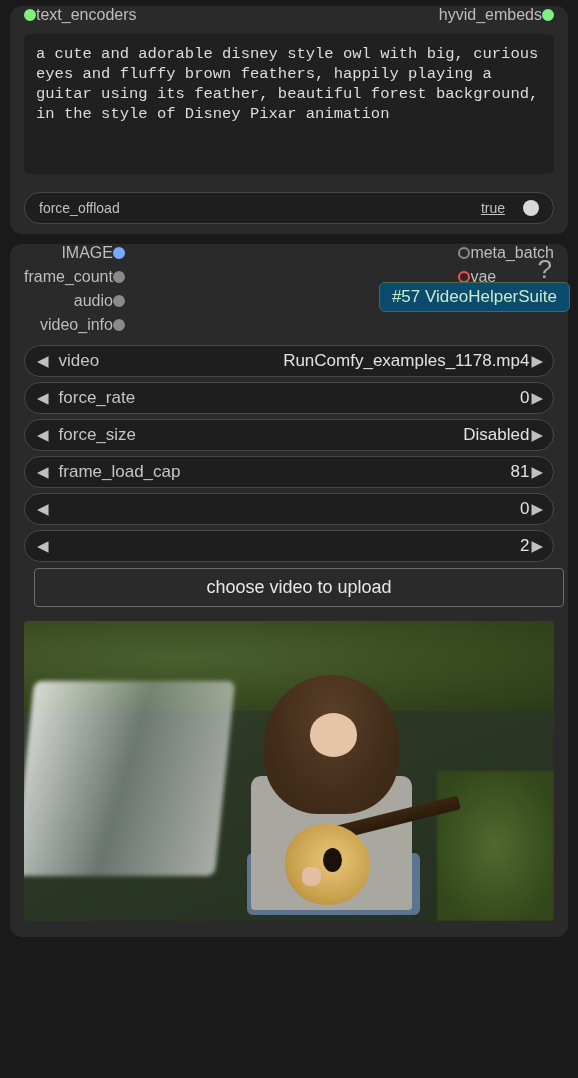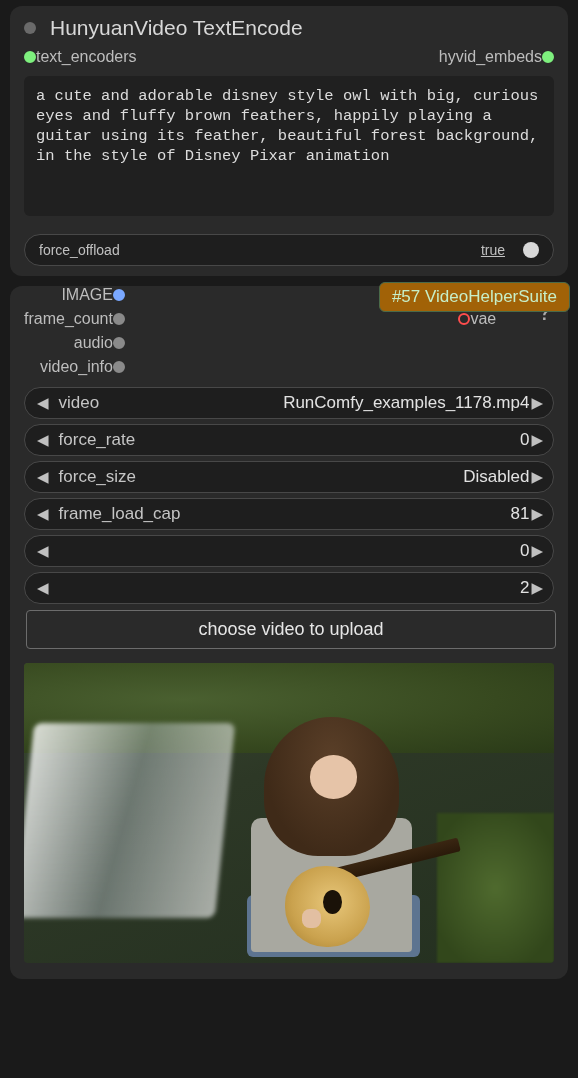--- a/index.html
+++ b/index.html
@@ -85,21 +85,21 @@
     }
     .pill .indicator {
       width: 16px; height: 16px; border-radius: 50%;
       background: #d8d8d8;
       margin-left: 10px;
     }
     .badge {
       position: absolute;
       right: 8px;
       top: 282px;
-      background: #a16207;
+      background: #0c4a6e;
       border: 1px solid #4a6a4a;
       color: #c7eec7;
       font-size: 17px;
       padding: 4px 12px;
       border-radius: 6px;
       z-index: 5;
     }
     .help-icon {
       position: absolute;
       right: 16px;
@@ -128,21 +128,21 @@
     .param-row .label-area {
       display:flex; align-items:center; gap:10px; flex: 0 0 auto;
     }
     .param-row .value-area {
       display:flex; align-items:center; gap:2px; flex: 1; justify-content: flex-end;
     }
     .param-row .value { color: #e2e2e2; }
     .upload-btn {
       display:block;
       width: calc(100% - 28px);
-      margin: 6px 16px;
+      margin: 6px 24px;
       border: 1px solid #6c6c6c;
       background: transparent;
       color: #e6e6e6;
       font-size: 18px;
       padding: 8px 0;
       text-align: center;
       border-radius: 4px;
       cursor: pointer;
     }
     .preview {
@@ -207,24 +207,20 @@
       position:absolute; right:0; top:50%; width:22%; height:50%;
       background: radial-gradient(ellipse, #4f6a2e 0%, #32471b 80%);
       filter: blur(1px);
     }
     .value-right-group { display:flex; align-items:flex-end; gap:8px;text-decoration:underline;}
   </style>
 </head>
 <body>
 
 <div class="node">
-  <div class="node-header">
-    <span class="collapse-dot"></span>
-    <span>HunyuanVideo TextEncode</span>
-  </div>
 
   <div class="ports-row">
     <div class="ports-col">
       <div class="port">
         <span class="port-dot filled-green"></span>
         <span>text_encoders</span>
       </div>
     </div>
     <div class="ports-col right">
       <div class="port right">

